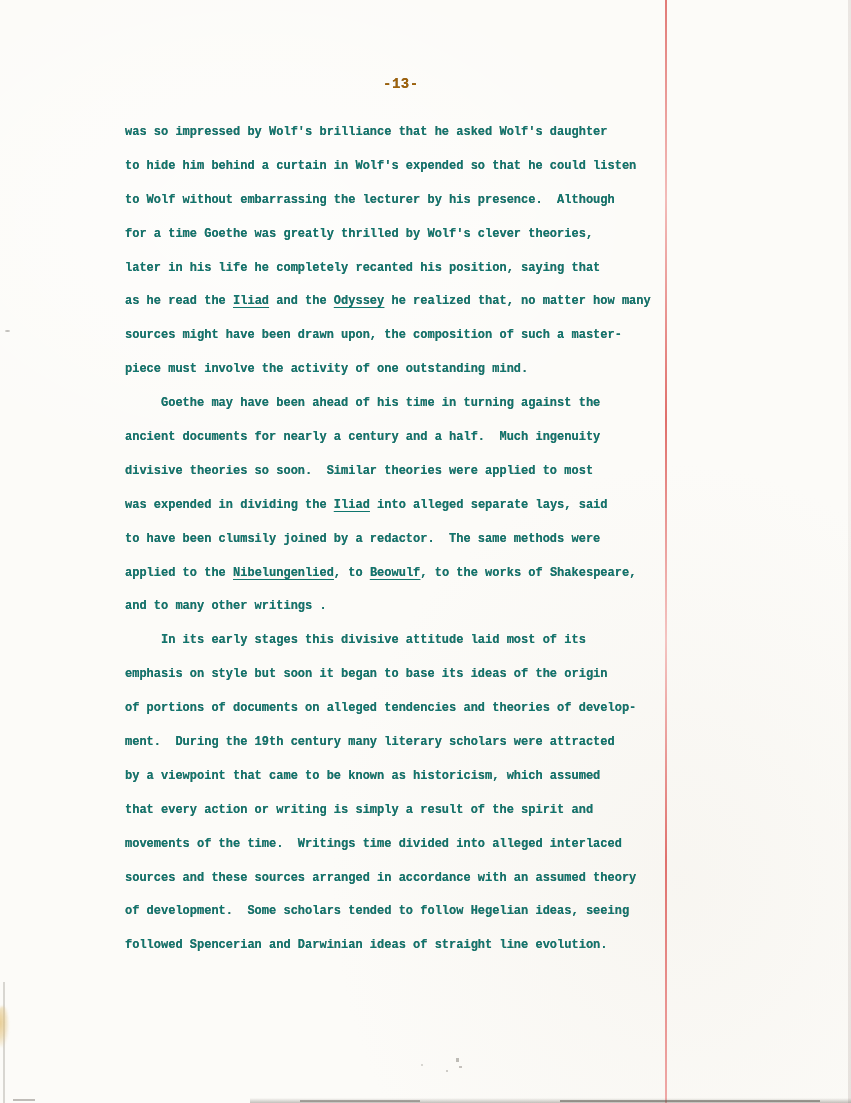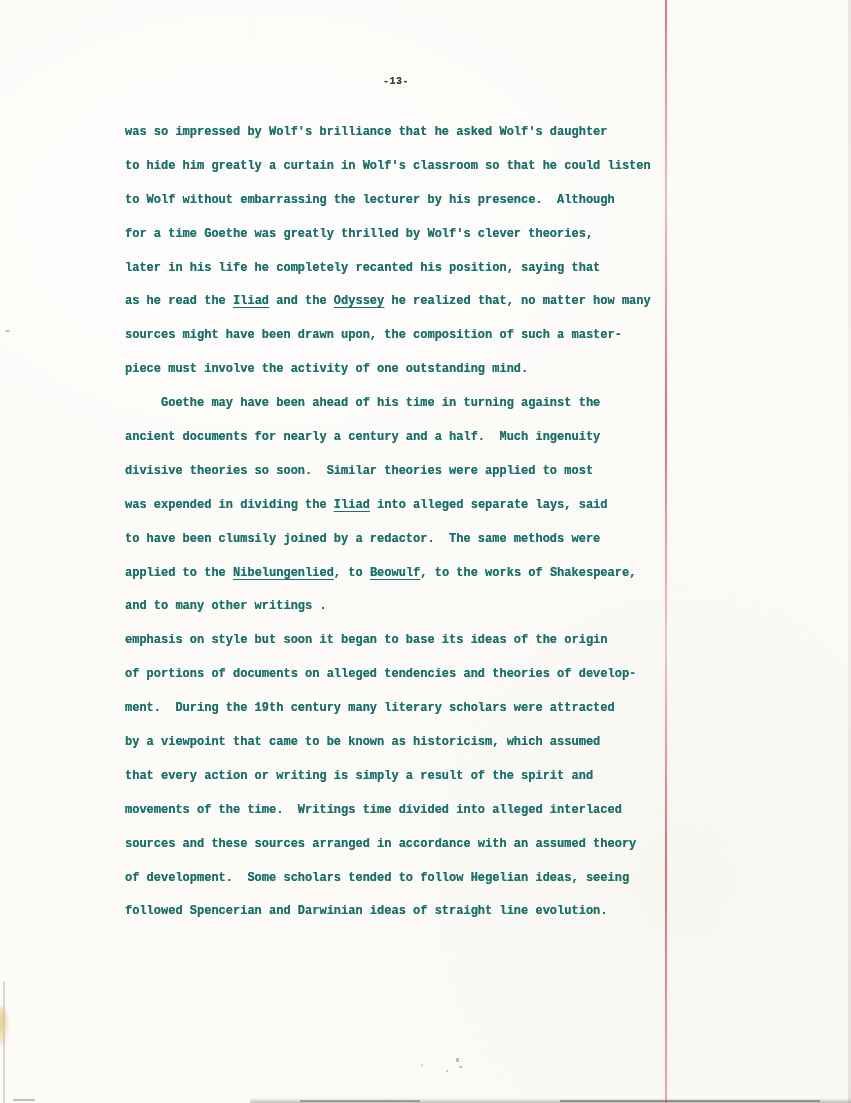--- a/index.html
+++ b/index.html
@@ -24,23 +24,23 @@
     background:
       radial-gradient(ellipse 600px 400px at 30% 20%, rgba(255,255,255,0.5), rgba(0,0,0,0) 70%),
       radial-gradient(ellipse 500px 600px at 80% 80%, rgba(235,230,220,0.25), rgba(0,0,0,0) 70%);
     pointer-events: none;
   }
 
   .page-number {
     position: absolute;
     top: 76px;
     left: 383px;
-    font-size: 10px;
+    font-size: 14px;
     font-weight: 700;
-    color: #404040;
+    color: #a16207;
     letter-spacing: 0.5px;
     text-shadow: 0 0 0.4px rgba(41,38,31,0.7);
     white-space: pre;
   }
 
   .doc-text {
     position: absolute;
     top: 116px;
     left: 125px;
     width: 700px;
@@ -169,34 +169,35 @@
 </style>
 </head>
 <body>
 
 <div class="page">
 
   <div class="page-number">-13-</div>
 
   <div class="doc-text">
       <div class="tline"><span>was so impressed by Wolf's brilliance that he asked Wolf's daughter</span></div>
-      <div class="tline"><span>to hide him greatly a curtain in Wolf's classroom so that he could listen</span></div>
+      <div class="tline"><span>to hide him behind a curtain in Wolf's expended so that he could listen</span></div>
       <div class="tline"><span>to Wolf without embarrassing the lecturer by his presence.  Although</span></div>
       <div class="tline"><span>for a time Goethe was greatly thrilled by Wolf's clever theories,</span></div>
       <div class="tline"><span>later in his life he completely recanted his position, saying that</span></div>
       <div class="tline"><span>as he read the </span><span class="u">Iliad</span><span> and the </span><span class="u">Odyssey</span><span> he realized that, no matter how many</span></div>
       <div class="tline"><span>sources might have been drawn upon, the composition of such a master-</span></div>
       <div class="tline"><span>piece must involve the activity of one outstanding mind.</span></div>
       <div class="tline"><span>     Goethe may have been ahead of his time in turning against the</span></div>
       <div class="tline"><span>ancient documents for nearly a century and a half.  Much ingenuity</span></div>
       <div class="tline"><span>divisive theories so soon.  Similar theories were applied to most</span></div>
       <div class="tline"><span>was expended in dividing the </span><span class="u">Iliad</span><span> into alleged separate lays, said</span></div>
       <div class="tline"><span>to have been clumsily joined by a redactor.  The same methods were</span></div>
       <div class="tline"><span>applied to the </span><span class="u">Nibelungenlied</span><span>, to </span><span class="u">Beowulf</span><span>, to the works of Shakespeare,</span></div>
       <div class="tline"><span>and to many other writings .</span></div>
+      <div class="tline"><span>     In its early stages this divisive attitude laid most of its</span></div>
       <div class="tline"><span>emphasis on style but soon it began to base its ideas of the origin</span></div>
       <div class="tline"><span>of portions of documents on alleged tendencies and theories of develop-</span></div>
       <div class="tline"><span>ment.  During the 19th century many literary scholars were attracted</span></div>
       <div class="tline"><span>by a viewpoint that came to be known as historicism, which assumed</span></div>
       <div class="tline"><span>that every action or writing is simply a result of the spirit and</span></div>
       <div class="tline"><span>movements of the time.  Writings time divided into alleged interlaced</span></div>
       <div class="tline"><span>sources and these sources arranged in accordance with an assumed theory</span></div>
       <div class="tline"><span>of development.  Some scholars tended to follow Hegelian ideas, seeing</span></div>
       <div class="tline"><span>followed Spencerian and Darwinian ideas of straight line evolution.</span></div>
     </div>

